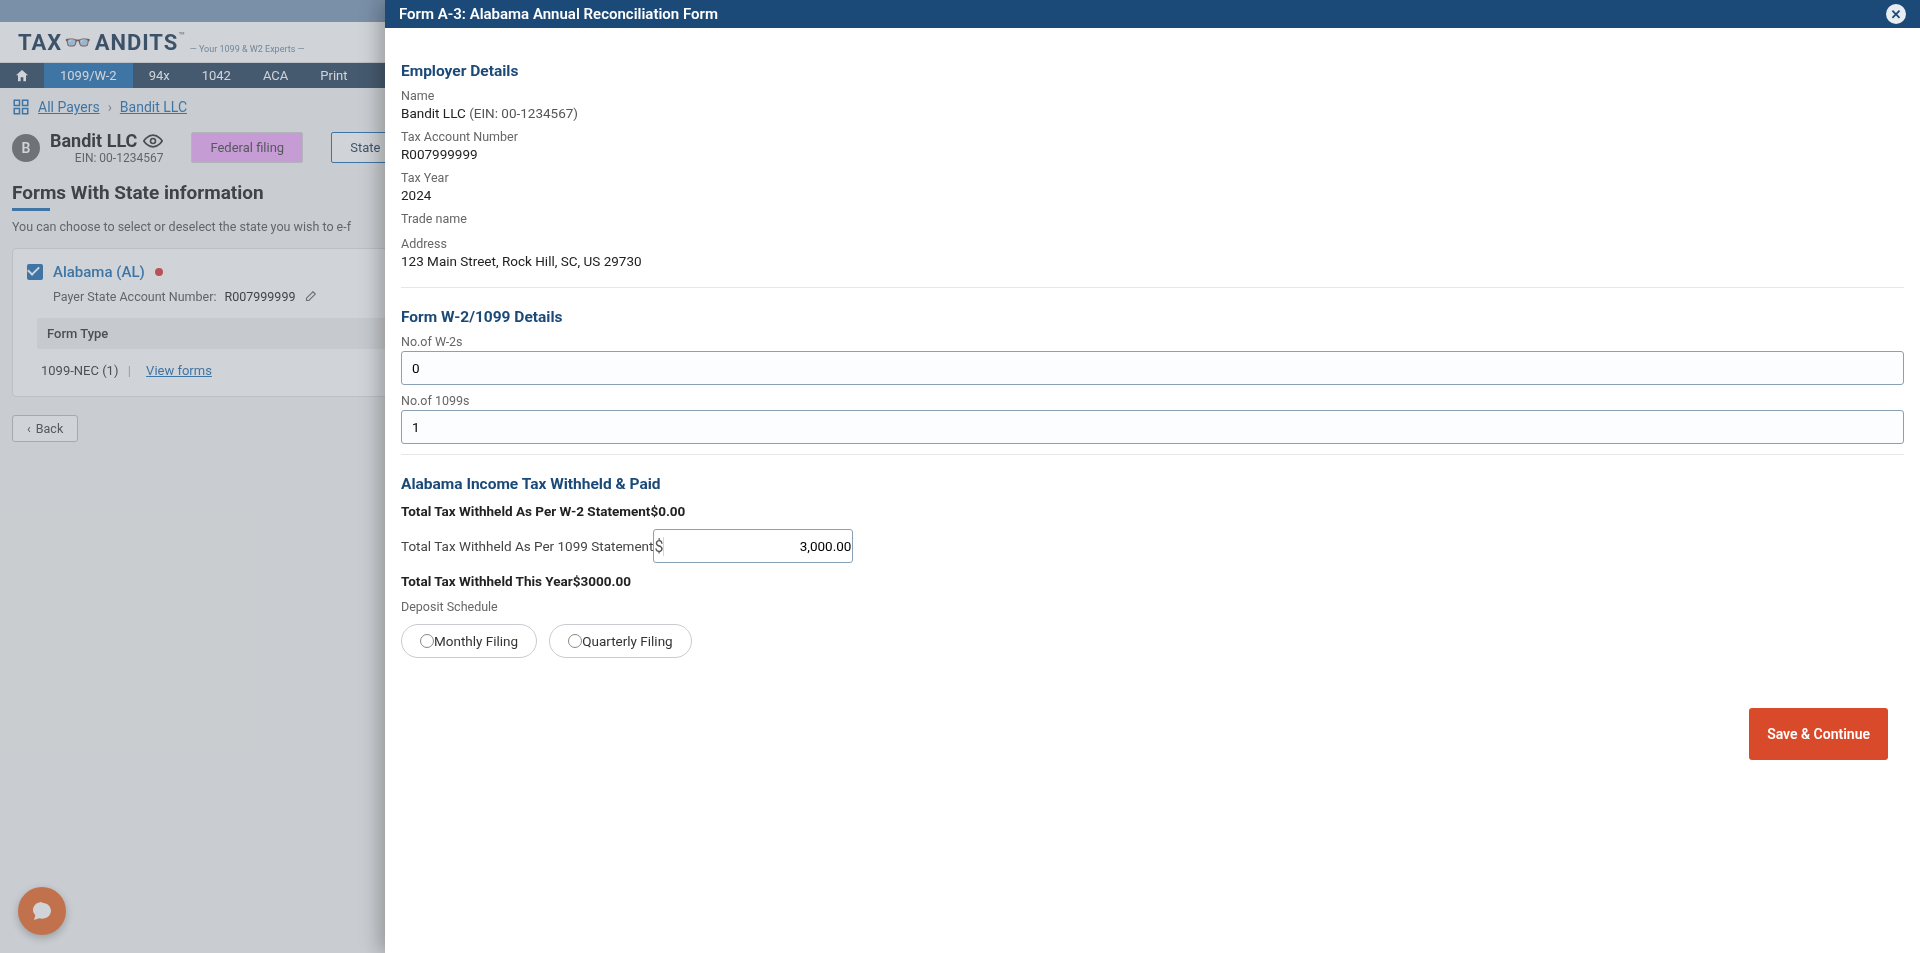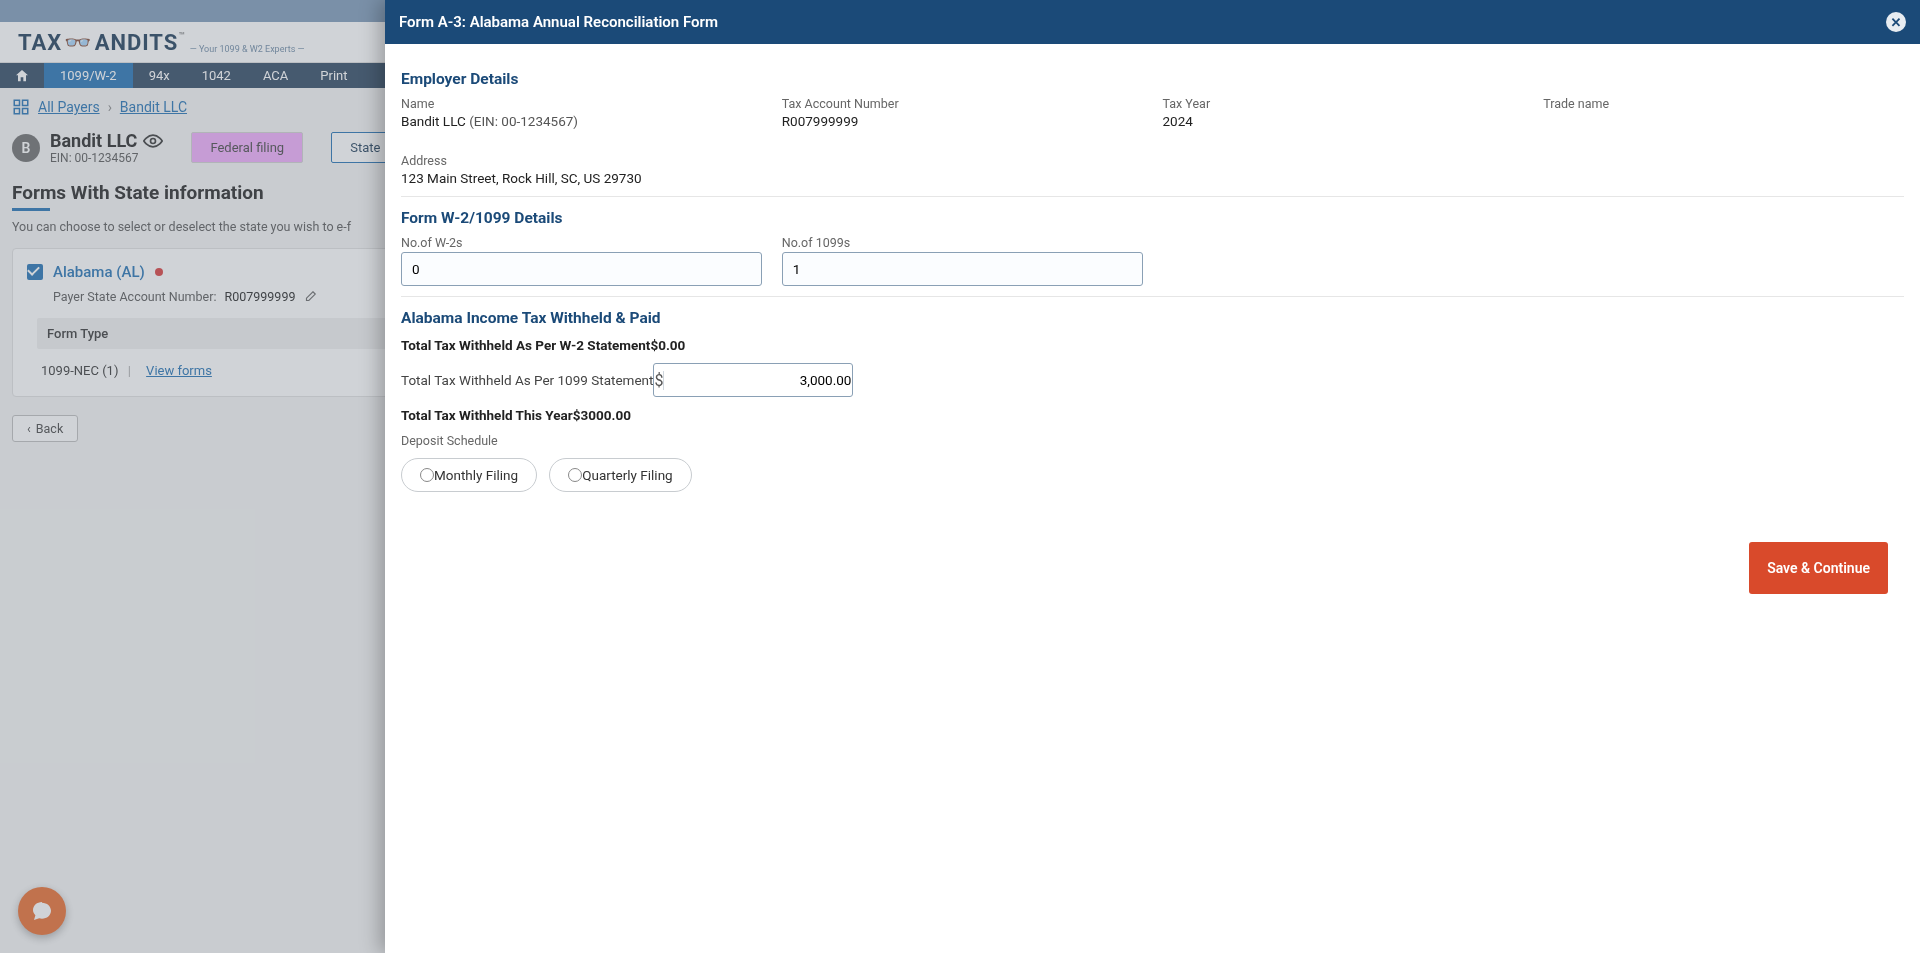--- a/index.html
+++ b/index.html
@@ -23,21 +23,21 @@
 
 .crumb-row { padding:10px 12px; display:flex; align-items:center; gap:8px;}
 .grid-ic { width:18px; height:18px; color:#1f6fb2;}
 .crumb-link { color:#1f6fb2; font-size:14px; text-decoration:underline; cursor:pointer;}
 .crumb-sep { color:#888; font-size:14px;}
 
 
 .payer-row { padding:4px 12px 10px; display:flex; align-items:center; gap:10px;}
 .avatar { width:28px; height:28px; border-radius:50%; background:#6b6b6b; color:#fff; display:flex; align-items:center; justify-content:center; font-size:14px; font-weight:600;}
 .payer-name { font-size:18px; font-weight:700; color:#222;}
-.payer-ein { font-size:12px; color:#555;}
+.payer-ein { font-size:12px; color:#555;text-align:right;}
 .eye-ic { width:20px; height:20px; color:#333; margin-left:6px; cursor:pointer;}
 .tab-btn { margin-left:18px; padding:7px 18px; font-size:13px; background:#f0abfc; border:1px solid #d0d0d0; border-radius:2px; cursor:pointer; color:#444;}
 .tab-btn.active { background:#fff; border:1px solid #1f6fb2; color:#1b3a57;}
 
 
 .sec-title { font-size:19px; font-weight:700; color:#222; padding:6px 12px 2px;}
 .sec-title::after { content:""; display:block; width:38px; height:3px; background:#1f6fb2; margin-top:4px;}
 .sec-sub { font-size:12.5px; color:#555; padding:6px 12px 14px;}
 
 
@@ -53,27 +53,27 @@
 .ft-bar { margin:14px 0 0 10px; background:#f0f0f0; padding:8px 10px; font-size:13px; color:#333; font-weight:500; border-radius:2px;}
 .ft-row { margin:14px 0 0 14px; font-size:13px; color:#333;}
 .ft-row .vf { color:#1f6fb2; text-decoration:underline; cursor:pointer; margin-left:6px;}
 .ft-row .pipe { color:#aaa; margin:0 6px;}
 
 .back-btn { margin:18px 0 0 12px; padding:5px 14px; border:1px solid #bdbdbd; background:#fff; border-radius:3px; font-size:12.5px; color:#444; cursor:pointer; display:inline-flex; align-items:center; gap:5px;}
 
 
 .overlay { position:absolute; inset:0; background:rgba(120,130,140,.35);}
 .panel { position:absolute; top:0; right:0; bottom:0; width:1535px; background:#fff; box-shadow:-6px 0 18px rgba(0,0,0,.25); display:flex; flex-direction:column;}
-.panel-head { background:#1b4a78; color:#fff; height:44px; display:flex; align-items:center; padding:0 14px; justify-content:space-between;}
+.panel-head { background:#1b4a78; color:#fff; height:28px; display:flex; align-items:center; padding:0 14px; justify-content:space-between;}
 .panel-title { font-size:15px; font-weight:600;}
 .close-ic { width:20px; height:20px; border-radius:50%; background:rgba(255,255,255,.9); color:#1b4a78; display:flex; align-items:center; justify-content:center; font-size:13px; cursor:pointer; font-weight:700;}
 
 .panel-body { padding:14px 16px; overflow:auto;}
-.h2 { font-size:15.5px; font-weight:700; color:#1b4a78; margin:12px 0 8px;}
-.grid3 { display:grid; grid-template-columns: 1fr 1fr 1fr 1fr; gap:24px 20px; margin-bottom:8px;}
+.h2 { font-size:15.5px; font-weight:700; color:#1b4a78; margin:20px 0 8px;}
+.grid3 { display:grid; grid-template-columns: 1fr; gap:8px 20px; margin-bottom:8px;}
 .lbl { font-size:12.5px; color:#666; margin-bottom:2px;}
 .val { font-size:13.5px; color:#222;}
 .ein-span { color:#555;}
 .hr { border:0; border-top:1px solid #e6e6e6; margin:10px 0 12px;}
 .in { width:100%; height:34px; border:1px solid #8aa0b5; border-radius:3px; padding:0 10px; font-size:13.5px; background:#fbfdff;}
 .date-wrap { display:flex; gap:6px; align-items:center;}
 .date-wrap .in { flex:1;}
 .cal-btn { width:34px; height:34px; border:1px solid #8aa0b5; border-radius:3px; background:#eef3f7; display:flex; align-items:center; justify-content:center; cursor:pointer;}
 .info-ic { width:18px; height:18px; color:#555; margin-left:6px; cursor:pointer;}
 .row-sp { display:flex; align-items:center; margin:10px 0;}

